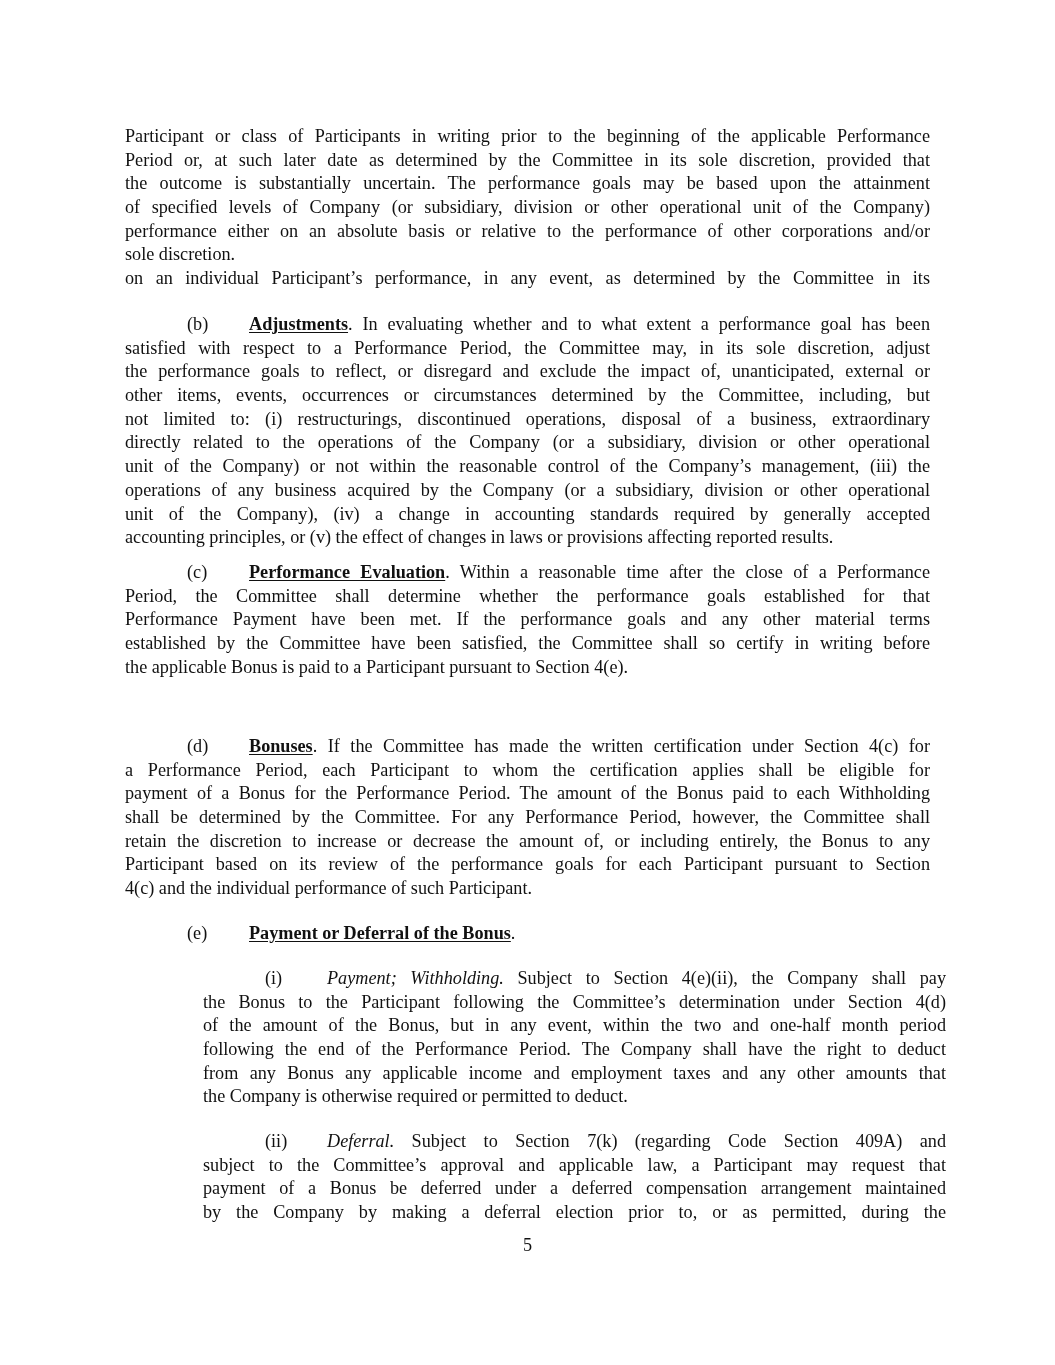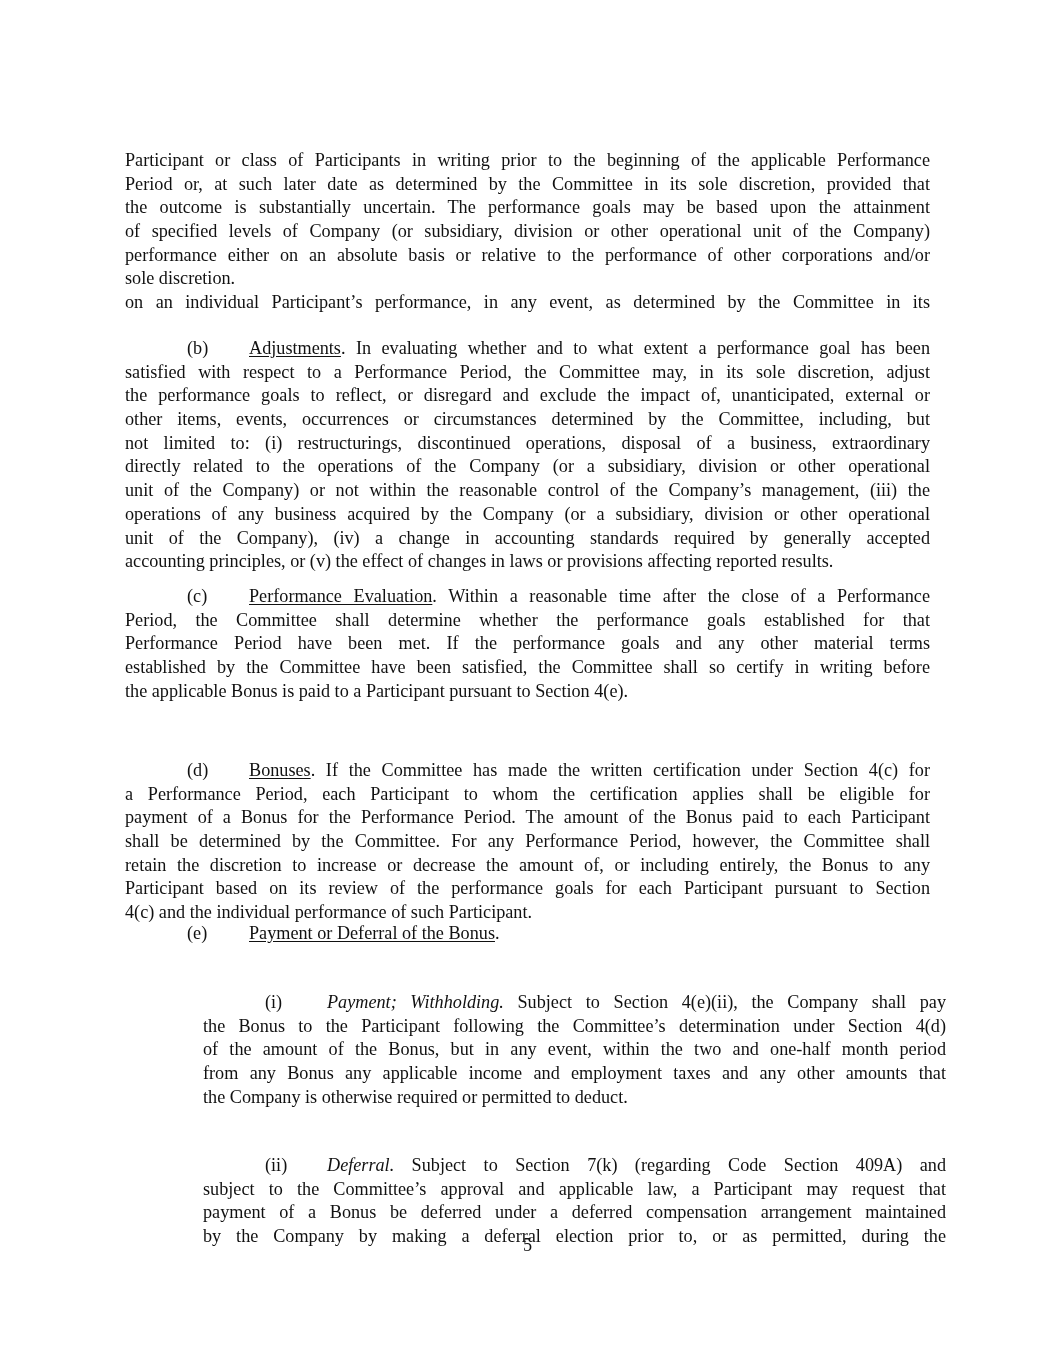--- a/index.html
+++ b/index.html
@@ -1,25 +1,25 @@
 <!DOCTYPE html>
 <html><head>
 <meta charset="utf-8">
 <style>
   html, body { margin: 0; padding: 0; background: #ffffff; }
   body { width: 1055px; height: 1365px; position: relative; overflow: hidden;
          font-family: "Liberation Serif", "DejaVu Serif", serif; color: #111; }
   .page { position: absolute; left: 0; top: 0; width: 1055px; height: 1365px; }
-  .para { position: absolute; margin-top: 24px; }
+  .para { position: absolute; }
   .line { display: block; height: 23.7px; line-height: 23.7px; font-size: 18.2px;
           white-space: nowrap; text-align: justify; text-align-last: justify; }
   .line.last { text-align-last: left; }
   .full { left: 125px; width: 805px; }
   .sub  { left: 203px; width: 743px; }
-  .u { text-decoration: underline; text-underline-offset: 2px; }
+  .u { text-decoration: underline; text-underline-offset: 2px; font-weight: bold; }
   .i { font-style: italic; }
   .label { display: inline-block; width: 62px; }
   .indent1 { display: inline-block; width: 62px; }
   .pagenum { position: absolute; left: 0; width: 1055px; top: 1234px; text-align: center;
              font-size: 18.2px; line-height: 23px; }
   .headline { text-align: left !important; text-align-last: left !important; }
 </style>
 </head>
 <body>
 
@@ -48,49 +48,50 @@
     <span class="line">operations of any business acquired by the Company (or a subsidiary, division or other operational</span>
     <span class="line">unit of the Company), (iv) a change in accounting standards required by generally accepted</span>
     <span class="line last">accounting principles, or (v) the effect of changes in laws or provisions affecting reported results.</span>
   </div>
 
   <div class="para full" style="top:561px;">
     <span class="line">
       <span class="indent1"></span><span class="label">(c)</span><span class="u">Performance Evaluation</span><span>. Within a reasonable time after the close of a Performance</span>
     </span>
     <span class="line">Period, the Committee shall determine whether the performance goals established for that</span>
-    <span class="line">Performance Period have been met. If the performance goals and any other material terms</span>
+    <span class="line">Performance Payment have been met. If the performance goals and any other material terms</span>
     <span class="line">established by the Committee have been satisfied, the Committee shall so certify in writing before</span>
     <span class="line last">the applicable Bonus is paid to a Participant pursuant to Section 4(e).</span>
   </div>
 
   <div class="para full" style="top:735px;">
     <span class="line">
       <span class="indent1"></span><span class="label">(d)</span><span class="u">Bonuses</span><span>. If the Committee has made the written certification under Section 4(c) for</span>
     </span>
     <span class="line">a Performance Period, each Participant to whom the certification applies shall be eligible for</span>
-    <span class="line">payment of a Bonus for the Performance Period. The amount of the Bonus paid to each Participant</span>
+    <span class="line">payment of a Bonus for the Performance Period. The amount of the Bonus paid to each Withholding</span>
     <span class="line">shall be determined by the Committee. For any Performance Period, however, the Committee shall</span>
     <span class="line">retain the discretion to increase or decrease the amount of, or including entirely, the Bonus to any</span>
     <span class="line">Participant based on its review of the performance goals for each Participant pursuant to Section</span>
     <span class="line last">4(c) and the individual performance of such Participant.</span>
   </div>
 
-  <div class="para full" style="top:898px;">
+  <div class="para full" style="top:922px;">
     <span class="line headline">
       <span class="indent1"></span><span class="label">(e)</span><span class="u">Payment or Deferral of the Bonus</span><span>.</span>
     </span>
   </div>
 
   <div class="para sub" style="top:967px;">
     <span class="line">
       <span class="indent1"></span><span class="label">(i)</span><span class="i">Payment; Withholding.</span><span> Subject to Section 4(e)(ii), the Company shall pay</span>
     </span>
     <span class="line">the Bonus to the Participant following the Committee’s determination under Section 4(d)</span>
     <span class="line">of the amount of the Bonus, but in any event, within the two and one-half month period</span>
+    <span class="line">following the end of the Performance Period. The Company shall have the right to deduct</span>
     <span class="line">from any Bonus any applicable income and employment taxes and any other amounts that</span>
     <span class="line last">the Company is otherwise required or permitted to deduct.</span>
   </div>
 
   <div class="para sub" style="top:1130px;">
     <span class="line">
       <span class="indent1"></span><span class="label">(ii)</span><span class="i">Deferral.</span><span> Subject to Section 7(k) (regarding Code Section 409A) and</span>
     </span>
     <span class="line">subject to the Committee’s approval and applicable law, a Participant may request that</span>
     <span class="line">payment of a Bonus be deferred under a deferred compensation arrangement maintained</span>

